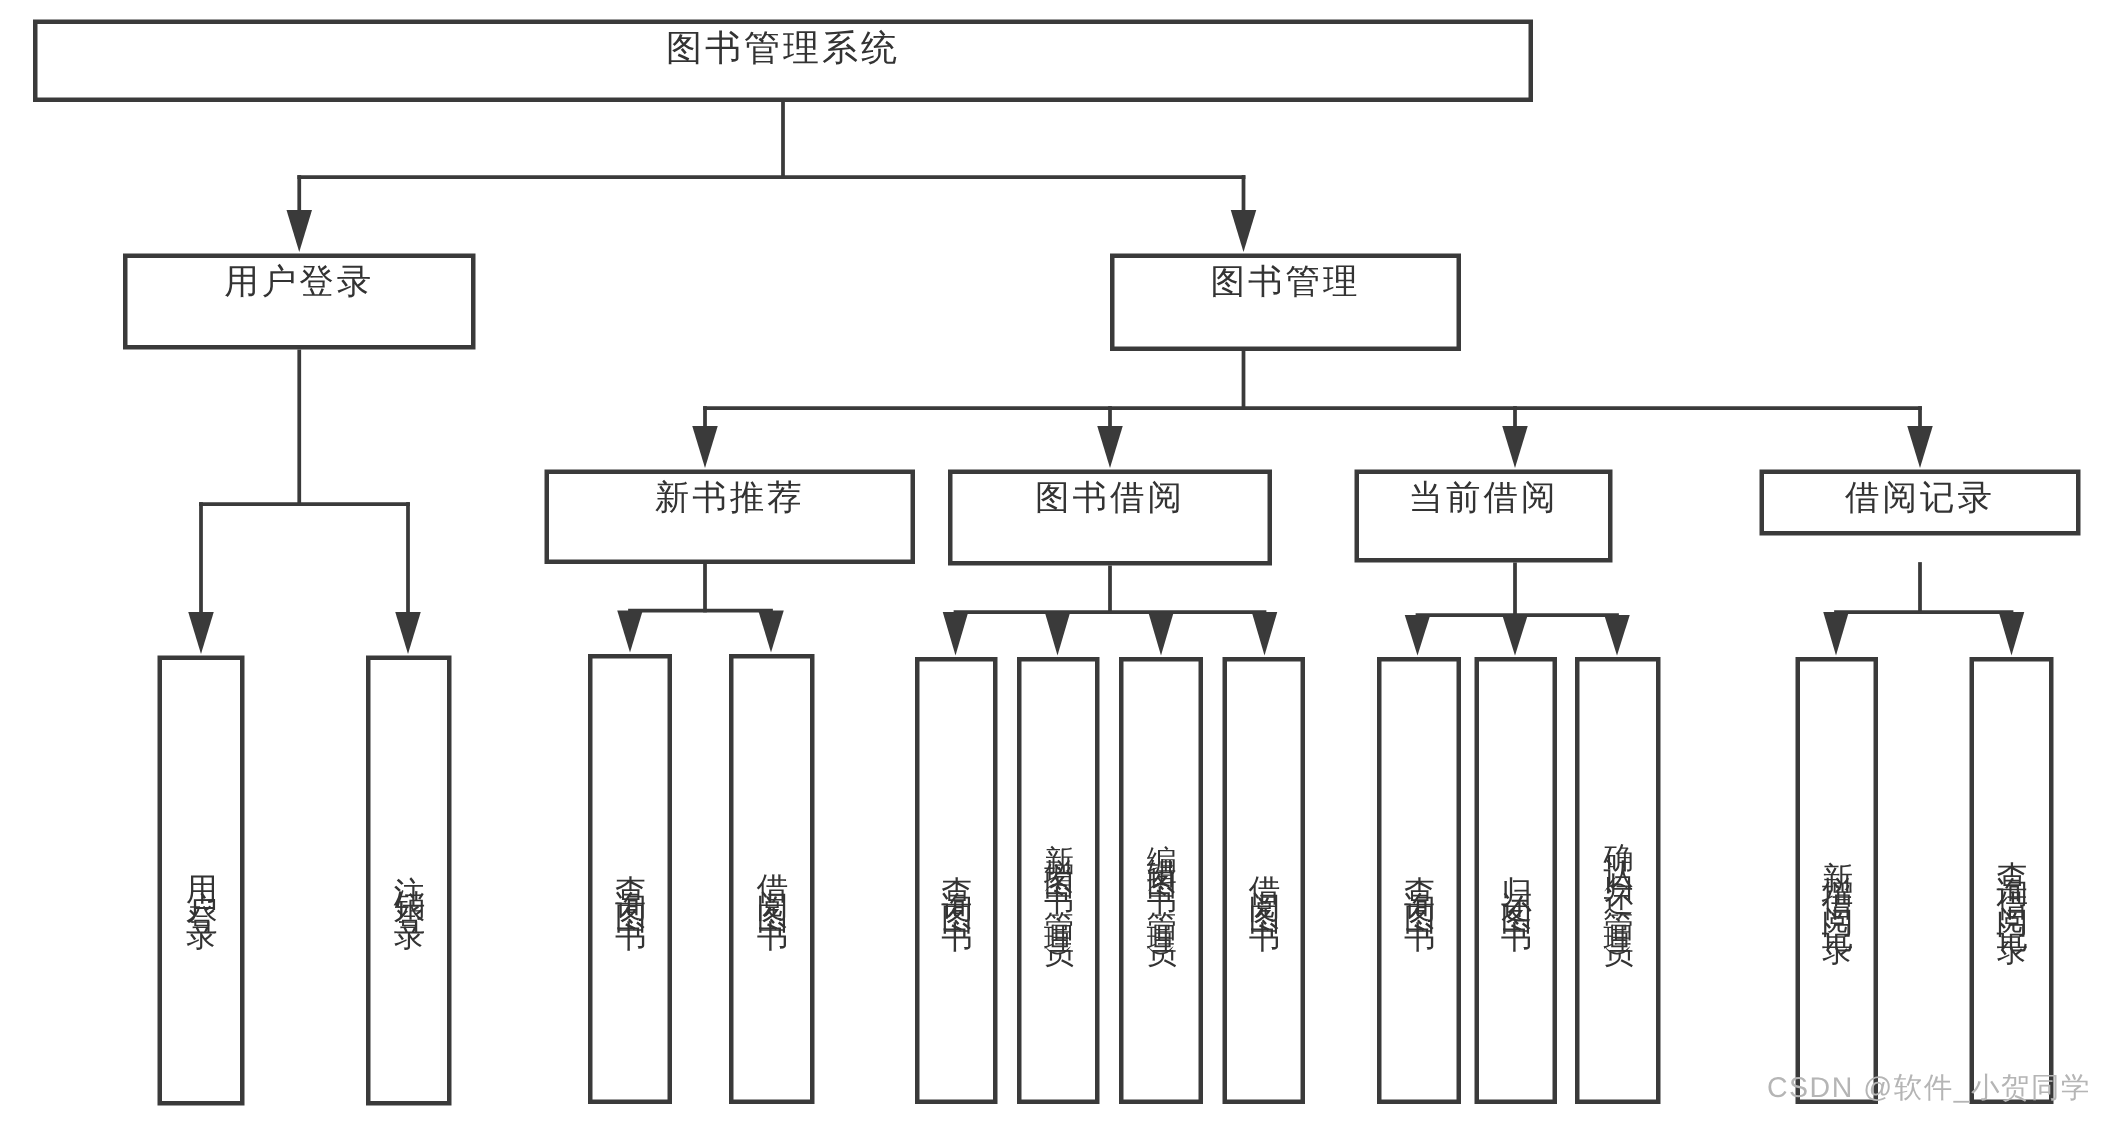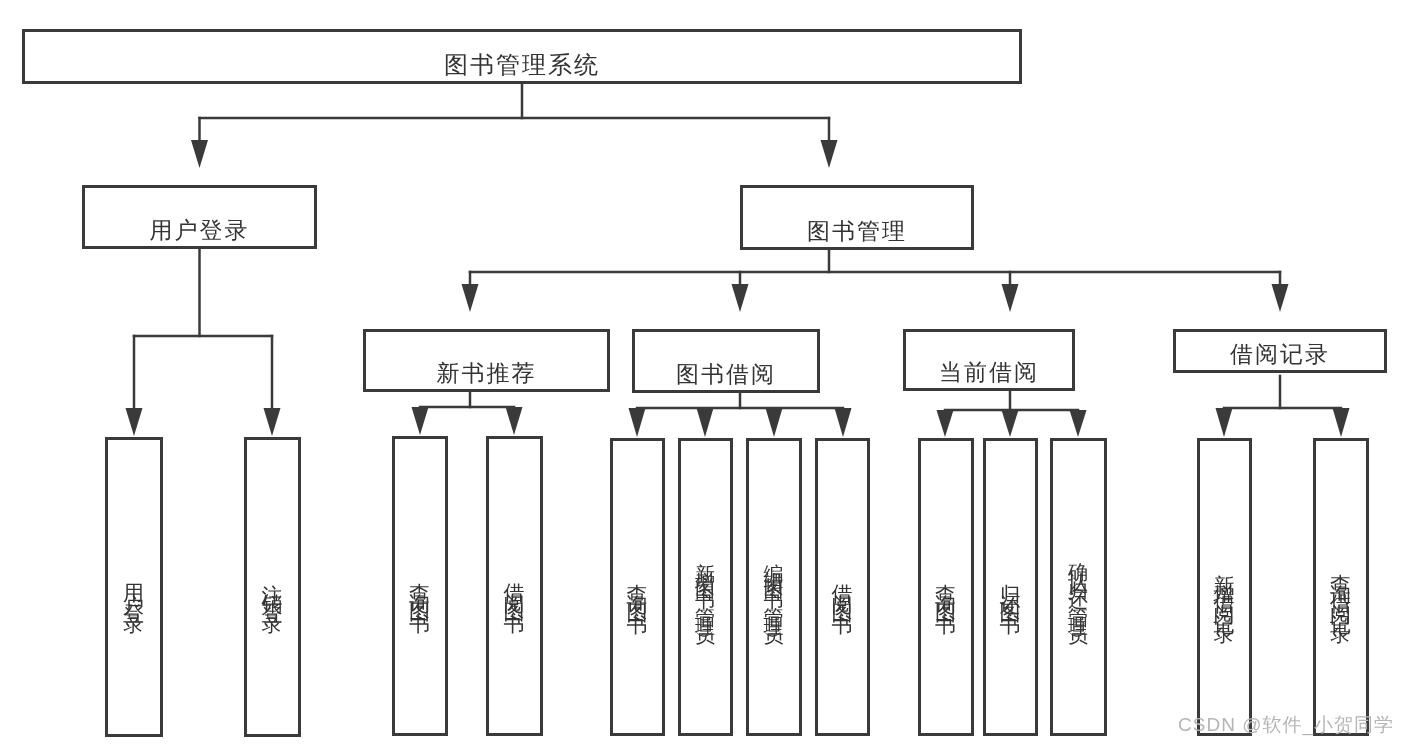--- a/index.html
+++ b/index.html
@@ -8,22 +8,22 @@
   html,body{margin:0;padding:0;background:var(--bg);}
   #stage{
     position:relative; width:1405px; height:747px; background:var(--bg);
     font-family:"Liberation Sans", sans-serif; overflow:hidden;
   }
   #connectors{position:absolute;left:0;top:0;width:1405px;height:747px;}
   #connectors path{stroke:var(--line);stroke-width:2.5;fill:none;stroke-linecap:square;}
   #connectors polygon{fill:var(--line);stroke:none;}
   .hbox{
     position:absolute; background:#fff; border:3px solid var(--border);
-    display:flex; align-items:flex-end; justify-content:center;
-    box-sizing:border-box; z-index:2;margin-top:16px;
+    display:flex; align-items:flex-start; justify-content:center;
+    box-sizing:border-box; z-index:2;
   }
   .hbox span{font-size:23px; color:var(--text); letter-spacing:2px; white-space:nowrap;}
   .hbox.root span{font-size:24px;}
   .leaf{
     position:absolute; background:#fff; border:3px solid var(--border);
     display:flex; align-items:center; justify-content:center;
     box-sizing:border-box; z-index:2;
   }
   .leaf span{
     writing-mode:vertical-rl;
@@ -107,21 +107,21 @@
   <div class="hbox" style="left:82px;top:169px;width:235px;height:64px">
     <span>用户登录</span>
   </div>
   <div class="hbox" style="left:740px;top:169px;width:234px;height:65px">
     <span>图书管理</span>
   </div>
 
   <div class="hbox" style="left:363px;top:313px;width:247px;height:63px">
     <span>新书推荐</span>
   </div>
-  <div class="hbox" style="left:632px;top:313px;width:188px;height:64px">
+  <div class="hbox" style="left:632px;top:313px;width:216px;height:64px">
     <span>图书借阅</span>
   </div>
   <div class="hbox" style="left:903px;top:313px;width:172px;height:62px">
     <span>当前借阅</span>
   </div>
   <div class="hbox" style="left:1173px;top:313px;width:214px;height:44px">
     <span>借阅记录</span>
   </div>
 
   <div class="leaf" style="left:105px;top:437px;width:58px;height:300px">

